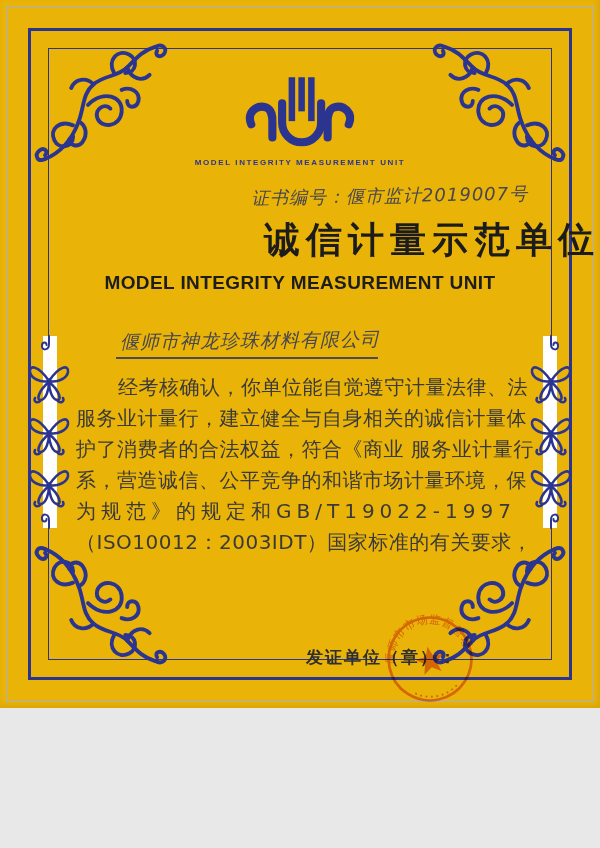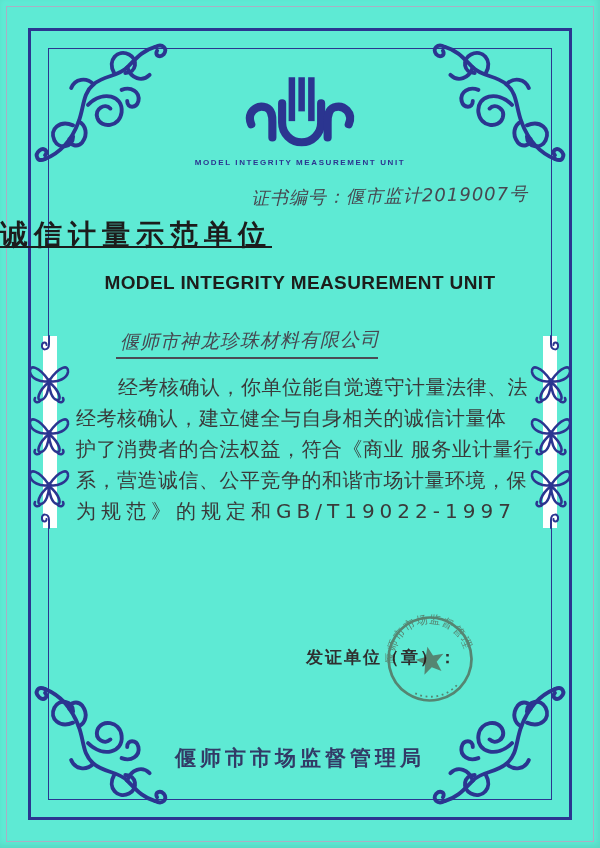--- a/index.html
+++ b/index.html
@@ -1,18 +1,18 @@
 <!DOCTYPE html>
 <html><head>
 <meta charset="utf-8">
 <style>
   html,body{margin:0;padding:0;background:#e8e8e8;}
   .page{
-    position:relative;width:600px;height:848px;margin:0 auto;
-    background:#5eead4;overflow:hidden;
+    position:relative;width:600px;height:708px;margin:0 auto;
+    background:#eab308;overflow:hidden;
     font-family:"DejaVu Sans","Liberation Sans",sans-serif;
     box-shadow:inset -2px -3px 6px rgba(0,0,0,.08);
   }
   
   .hairline{position:absolute;inset:6px;border:1px solid #aab0c4;pointer-events:none;}
   .outer-border{position:absolute;inset:28px;border:3px solid #2b3590;pointer-events:none;}
   .inner-border{position:absolute;inset:48px;border:1.5px solid #2b3590;pointer-events:none;}
   .corner{position:absolute;width:140px;height:140px;}
   .corner.tl{top:32px;left:32px;}
   .corner.tr{top:32px;right:32px;transform:scaleX(-1);}
@@ -32,23 +32,23 @@
   .handwrite{
     font-style:italic;color:#474750;
     font-family:"DejaVu Sans",sans-serif;
   }
   .cert-no{
     position:absolute;top:184px;right:72px;font-size:18px;
     transform:rotate(-1deg);letter-spacing:1px;
   }
   
   .title-cn{
-    position:absolute;top:216px;left:0;width:100%;text-align:left;
+    position:absolute;top:216px;left:0;width:100%;text-align:right;
     font-family:"Liberation Serif","DejaVu Serif",serif;font-weight:bold;
-    font-size:28px;letter-spacing:6px;color:#1c1c1c;text-decoration:underline;
+    font-size:36px;letter-spacing:6px;color:#1c1c1c;
   }
   .title-en{
     position:absolute;top:272px;left:0;width:100%;text-align:center;
     font-family:"Liberation Sans","DejaVu Sans",sans-serif;font-weight:bold;
     font-size:19px;letter-spacing:0.4px;color:#1d1d1b;
   }
   
   .company{
     position:absolute;top:328px;left:120px;font-size:19px;letter-spacing:1px;
     transform:rotate(-0.6deg);
@@ -163,24 +163,25 @@
   <div class="cert-no handwrite"><span>证书编号：</span><span>偃市监计2019007号</span></div>
 
   <div class="title-cn">诚信计量示范单位</div>
   <div class="title-en">MODEL INTEGRITY MEASUREMENT UNIT</div>
 
   <div class="company handwrite">偃师市神龙珍珠材料有限公司</div>
   <div class="company-underline"></div>
 
   <div class="body-text">
     <div class="body-line indent">经考核确认，你单位能自觉遵守计量法律、法</div>
-    <div class="body-line">经考核确认，建立健全与自身相关的诚信计量体</div>
+    <div class="body-line">服务业计量行，建立健全与自身相关的诚信计量体</div>
     <div class="body-line">护了消费者的合法权益，符合《商业 服务业计量行</div>
     <div class="body-line">系，营造诚信、公平竞争的和谐市场计量环境，保</div>
     <div class="body-line spread">为规范》的规定和GB/T19022-1997</div>
+    <div class="body-line">（ISO10012：2003IDT）国家标准的有关要求，</div>
   </div>
 
   <div class="issuer-label">发证单位（章）：</div>
   <svg class="seal" viewBox="0 0 100 100">
     <circle cx="50" cy="50" r="46" fill="none" stroke="#e0756b" stroke-width="3"></circle>
     <path id="sealarc" d="M 10 50 A 40 40 0 1 1 90 50" fill="none" stroke="none"></path>
     <text font-size="12.5" fill="#e0756b" letter-spacing="1" font-family="DejaVu Sans, sans-serif">
       <textPath href="#sealarc" startOffset="2%">偃师市市场监督管理局</textPath>
     </text>
     <path fill="#e0756b" d="M50 36 L54.1 46.9 L65.7 47.4 L56.6 54.6 L59.7 65.8 L50 59.4 L40.3 65.8 L43.4 54.6 L34.3 47.4 L45.9 46.9 Z"></path>

